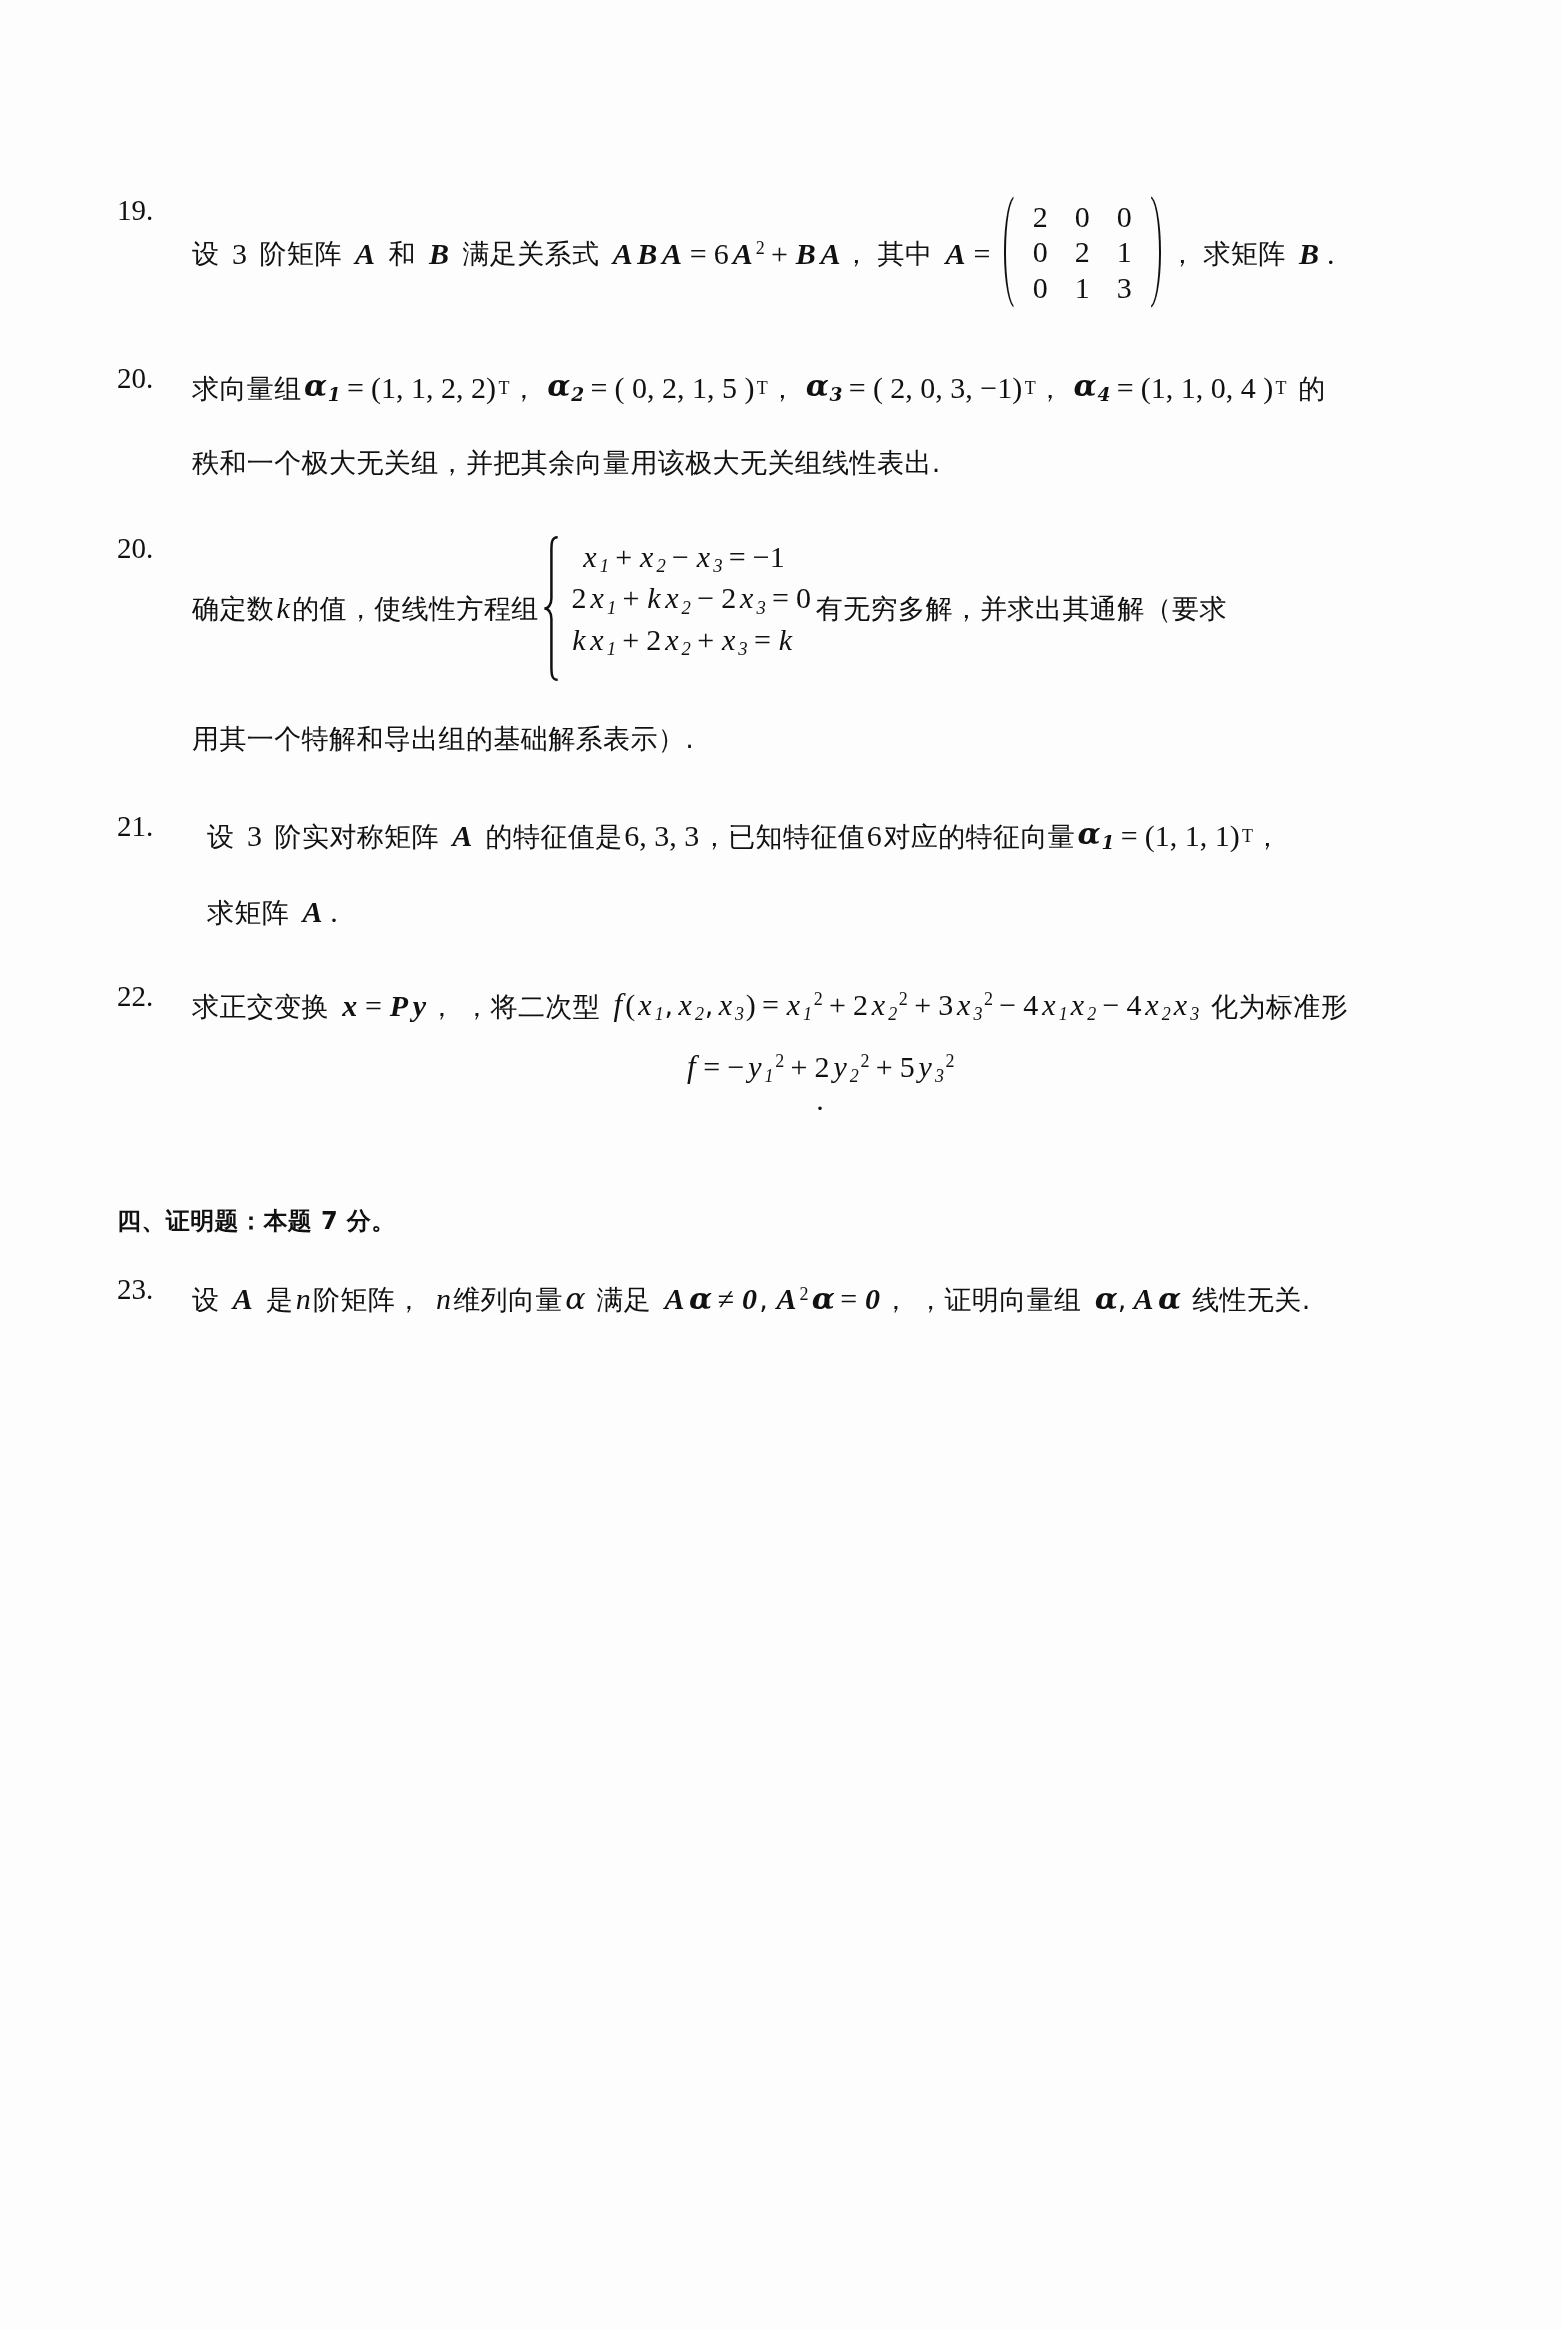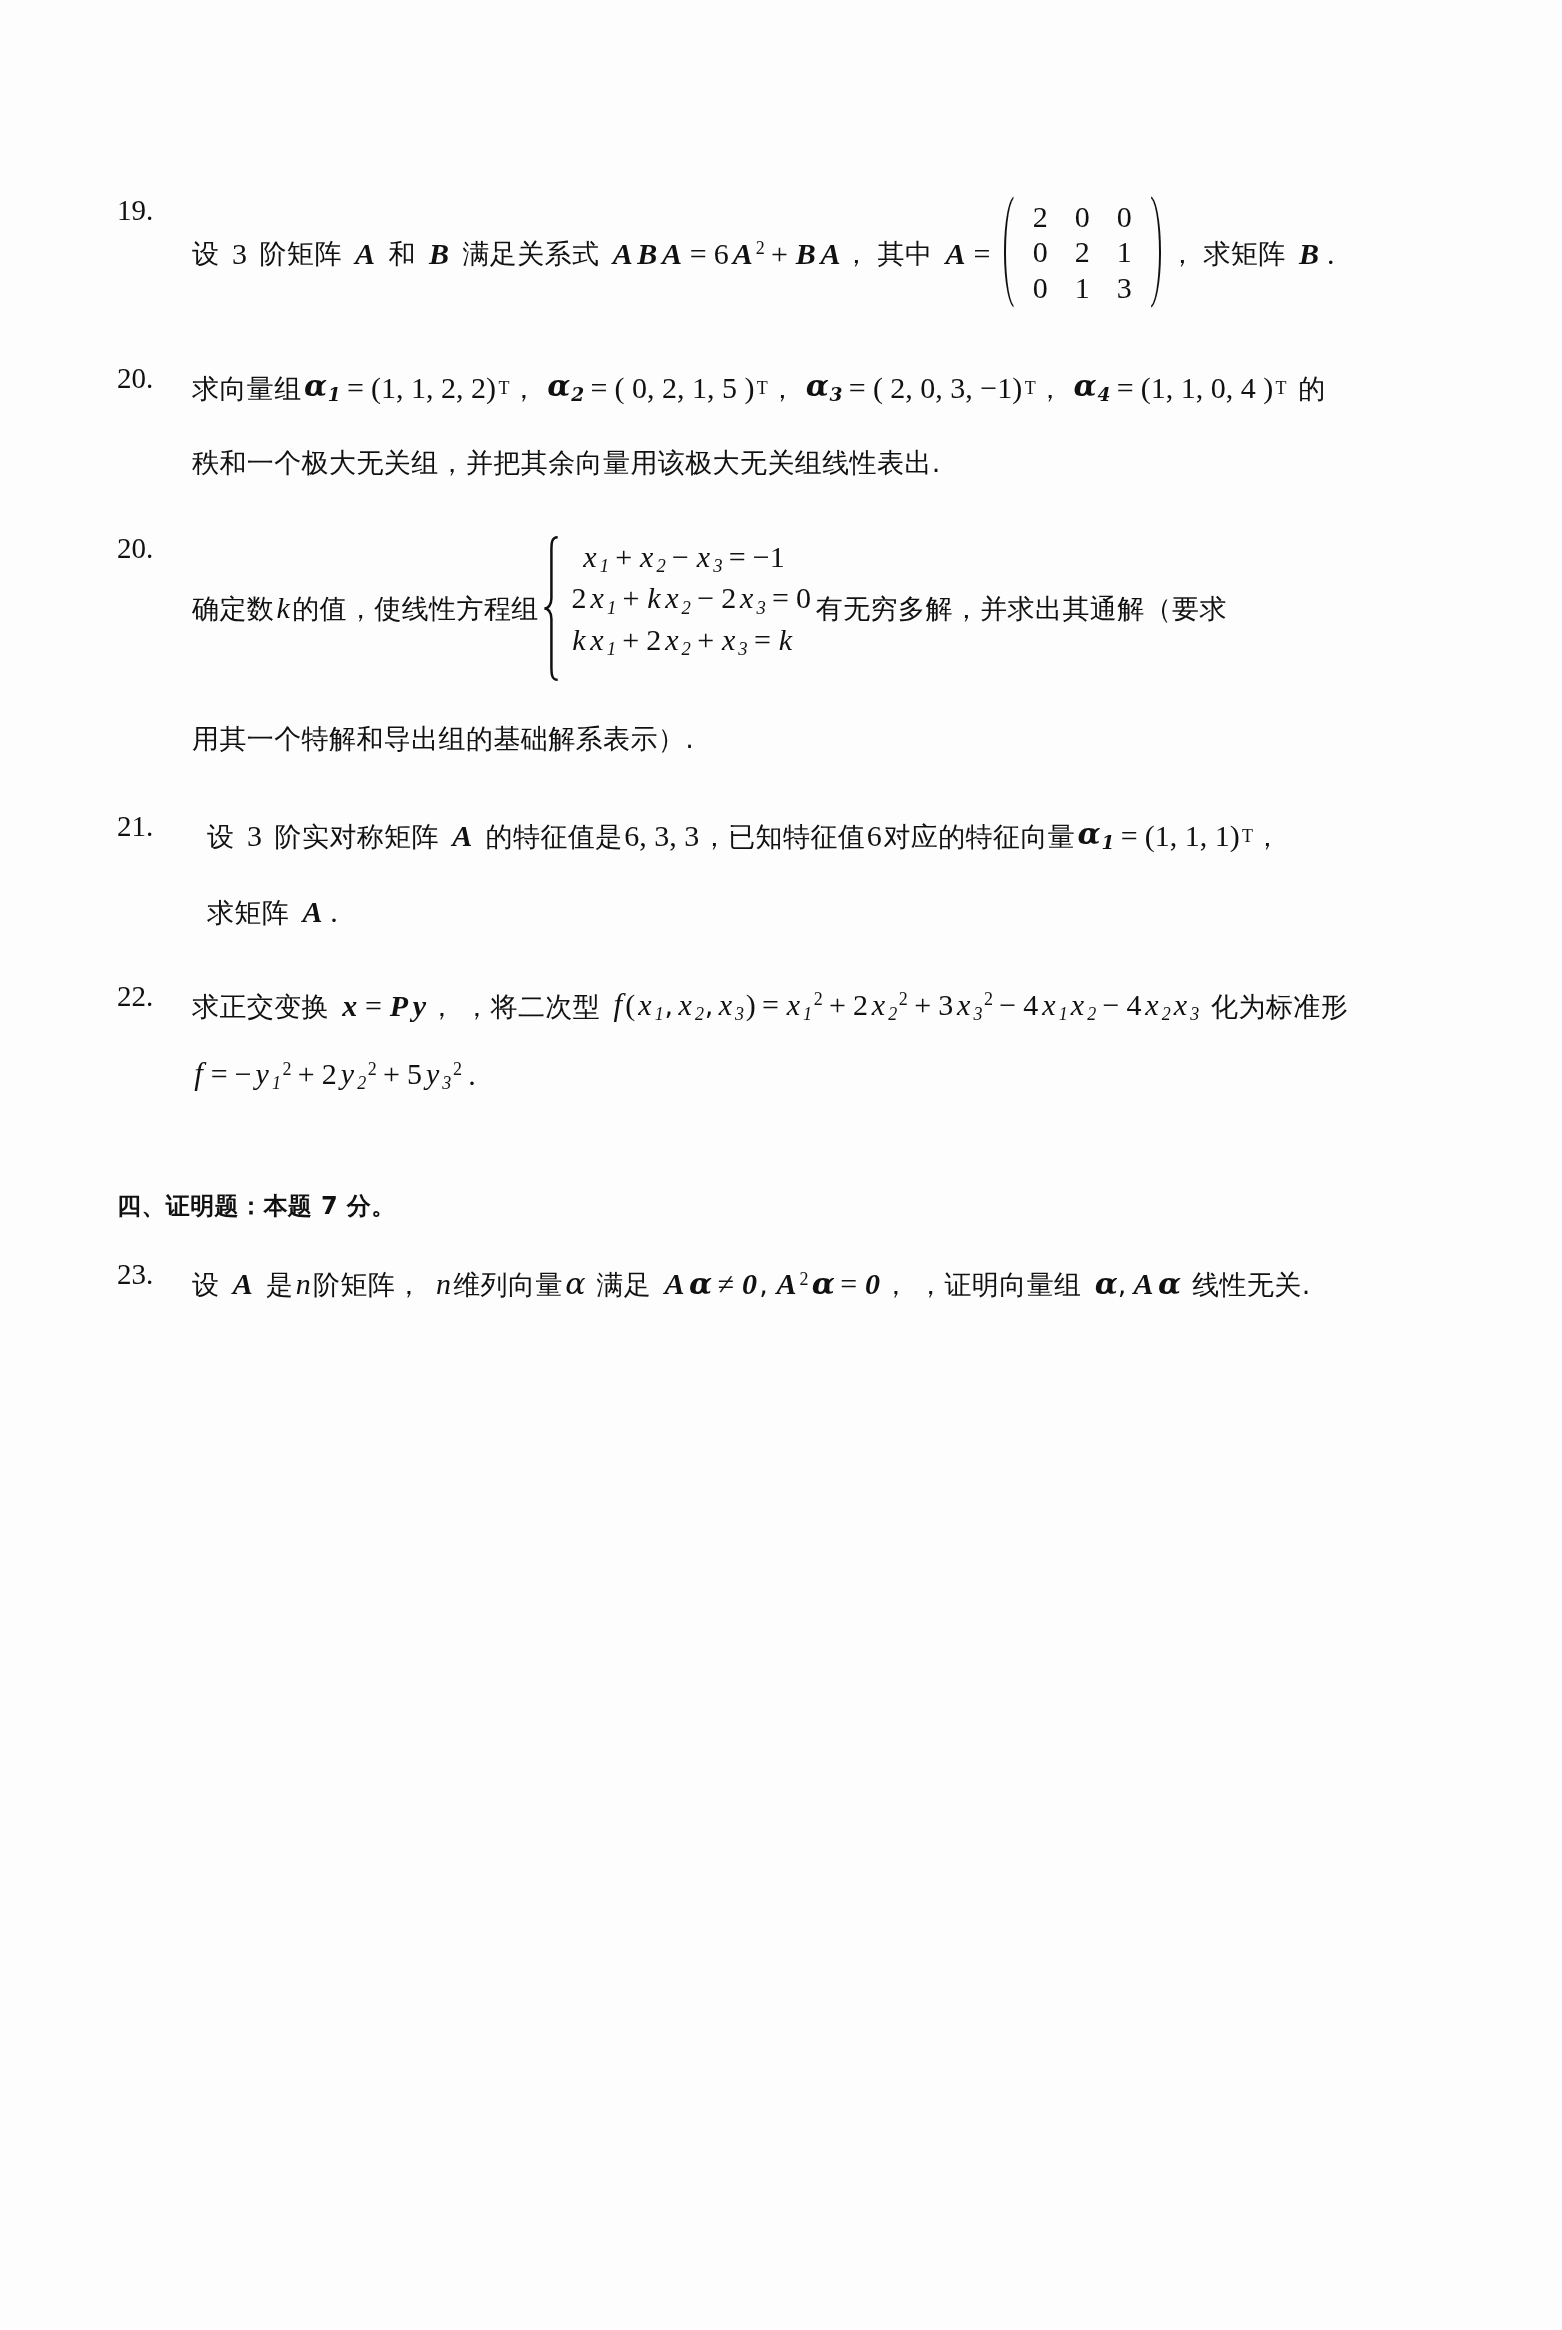--- a/index.html
+++ b/index.html
@@ -388,21 +388,21 @@
           <span><span class="mib">x</span><span class="op">=</span><span class="mib">P</span><span class="mib">y</span></span>
           <span class="comma">，</span>
           <span class="cn">，将二次型</span>
           <span class="sp"></span>
           <span>
             <span class="mi" style="font-size:31px;">f</span><span class="op" style="padding:0 0.8px;">(</span><span class="mi">x</span><sub>1</sub><span class="comma" style="padding-right:3.1px;">,</span><span class="mi">x</span><sub>2</sub><span class="comma" style="padding-right:3.1px;">,</span><span class="mi">x</span><sub>3</sub><span class="op" style="padding:0 0.8px;">)</span><span class="op">=</span><span class="mi">x</span><sub>1</sub><sup class="upr">2</sup><span class="op">+</span><span class="mn">2</span><span class="mi">x</span><sub>2</sub><sup class="upr">2</sup><span class="op">+</span><span class="mn">3</span><span class="mi">x</span><sub>3</sub><sup class="upr">2</sup><span class="op">−</span><span class="mn">4</span><span class="mi">x</span><sub>1</sub><span class="mi">x</span><sub>2</sub><span class="op">−</span><span class="mn">4</span><span class="mi">x</span><sub>2</sub><span class="mi">x</span><sub>3</sub>
           </span>
           <span class="sp"></span>
           <span class="cn">化为标准形</span>
         </div>
-        <div class="line" style="margin-top:17px;">
+        <div class="line" style="margin-top:17px;flex-direction:column;">
           <span>
             <span class="mi" style="font-size:31px;">f</span><span class="op">=</span><span class="op" style="padding:0 1.6px;">−</span><span class="mi">y</span><sub>1</sub><sup class="upr">2</sup><span class="op">+</span><span class="mn">2</span><span class="mi">y</span><sub>2</sub><sup class="upr">2</sup><span class="op">+</span><span class="mn">5</span><span class="mi">y</span><sub>3</sub><sup class="upr">2</sup>
           </span>
           <span class="op">.</span>
         </div>
       </div>
     </div>
 
     <div class="section-head">四、证明题：本题 7 分。</div>
 

